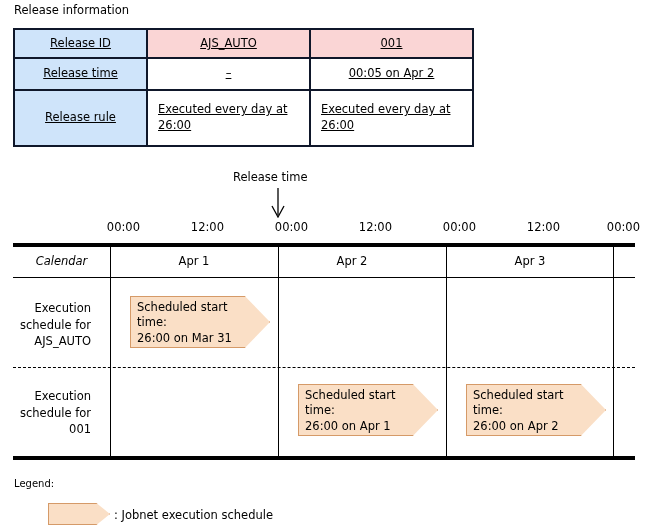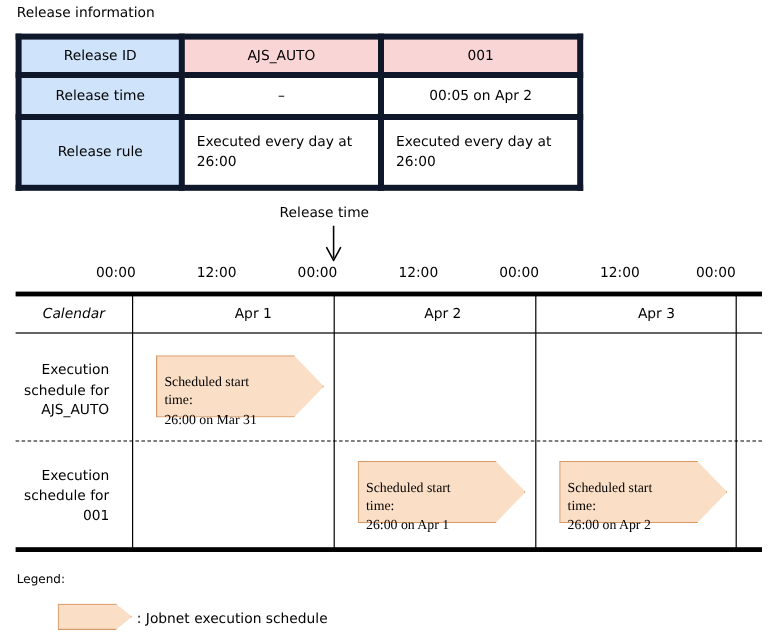--- a/index.html
+++ b/index.html
@@ -27,25 +27,26 @@
   }
   .release-table {
     position: absolute;
     left: 13px;
     top: 28px;
     width: 430px;
     border-collapse: collapse;
     table-layout: fixed;
   }
   .release-table td {
-    border: 5px solid #0f172a;
+    border: 2px solid #0f172a;
     text-align: center;
     font-size: 11.5px;
     padding: 0 4px;
     line-height: 1.35;
+    text-decoration: underline;
   }
   .release-table .hdr-col {
     background: #cfe4fa;
     width: 123px;
   }
   .release-table .val-col {
     width: 153px;
   }
   .release-table .pink {
     background: #fad5d5;
@@ -84,21 +85,21 @@
     width: 16px;
     height: 30px;
   }
 
   .tick-label {
     position: absolute;
     top: 220px;
     font-size: 11.5px;
     width: 60px;
     margin-left: -30px;
-    text-align: left;
+    text-align: right;
   }
 
   .thick-bar {
     position: absolute;
     left: 13px;
     width: 622px;
     height: 4px;
     background: #000000;
   }
   .bar-top  { top: 243px; }
@@ -143,45 +144,43 @@
     text-align: center;
     font-size: 11.5px;
     font-style: italic;
   }
   .day-label {
     position: absolute;
     top: 254px;
     width: 168px;
     text-align: center;
     font-size: 11.5px;
-    margin-left: 17px;
   }
 
   
   .chev {
     position: absolute;
     width: 140px;
     height: 52px;
   }
   .chev .shape {
     position: absolute;
     inset: 0;
     background: #fadfc6;
     border: 1px solid #d59a68;
     clip-path: polygon(0 0, 82% 0, 100% 50%, 82% 100%, 0 100%);
   }
   .chev .txt {
     position: absolute;
     left: 7px;
-    top: 16px;
+    top: 4px;
     font-size: 11.5px;
     line-height: 1.33;
     white-space: pre-line;
     color: #000000;
-    font-family: Liberation Serif, serif;
   }
 
   
   .legend-title {
     position: absolute;
     left: 14px;
     top: 478px;
     font-size: 10px;
   }
   .legend-chev {

